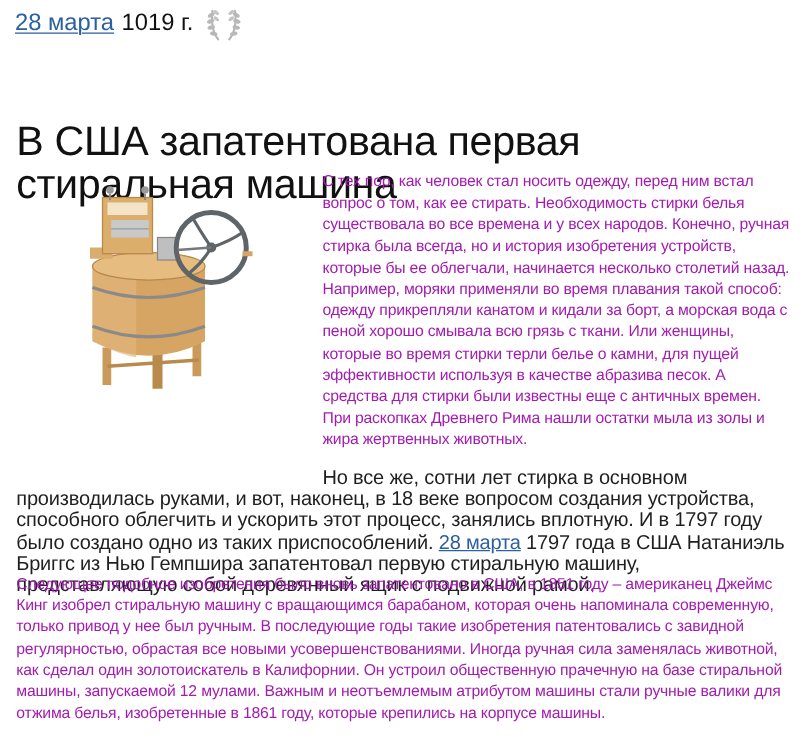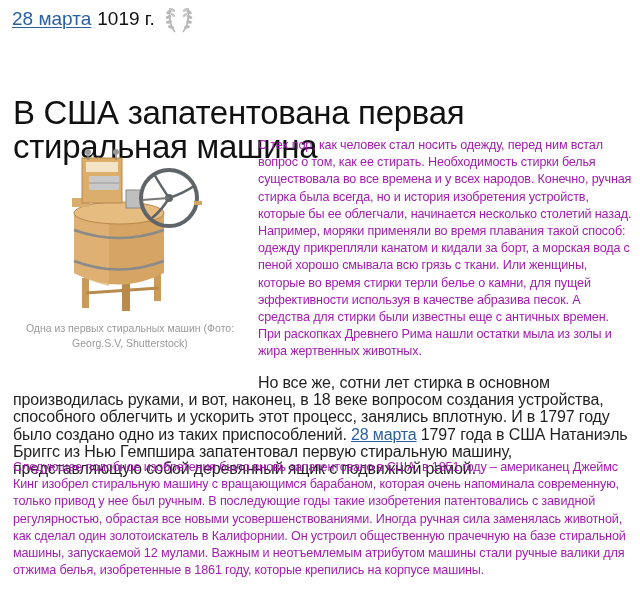--- a/index.html
+++ b/index.html
@@ -111,20 +111,19 @@
     <rect x="112" y="62" width="16" height="18" fill="#bfbfbf" stroke="#888" stroke-width="1"></rect>
 
     <circle cx="155" cy="70" r="28" fill="none" stroke="#5f6468" stroke-width="4"></circle>
     <path d="M155 70 Q145 55 140 46" stroke="#5f6468" stroke-width="2.5" fill="none"></path>
     <path d="M155 70 Q170 65 180 58" stroke="#5f6468" stroke-width="2.5" fill="none"></path>
     <path d="M155 70 Q148 82 138 90" stroke="#5f6468" stroke-width="2.5" fill="none"></path>
     <circle cx="155" cy="70" r="4" fill="#5f6468"></circle>
     <line x1="128" y1="72" x2="155" y2="70" stroke="#777" stroke-width="2"></line>
     <rect x="180" y="73" width="8" height="4" fill="#d6a564"></rect>
   </svg>
-  <div class="figure-caption">Одна из первых стиральных машин (Фото: Georg.S.V, Shutterstock)</div>
 </div>
 
 <p class="intro">С тех пор, как человек стал носить одежду, перед ним встал вопрос о том, как ее стирать. Необходимость стирки белья существовала во все времена и у всех народов. Конечно, ручная стирка была всегда, но и история изобретения устройств, которые бы ее облегчали, начинается несколько столетий назад. Например, моряки применяли во время плавания такой способ: одежду прикрепляли канатом и кидали за борт, а морская вода с пеной хорошо смывала всю грязь с ткани. Или женщины, которые во время стирки терли белье о камни, для пущей эффективности используя в качестве абразива песок. А средства для стирки были известны еще с античных времен. При раскопках Древнего Рима нашли остатки мыла из золы и жира жертвенных животных.</p>
 
 <p class="para2"><span class="indent"></span><span>Но все же, сотни лет стирка в основном производилась руками, и вот, наконец, в 18 веке вопросом создания устройства, способного облегчить и ускорить этот процесс, занялись вплотную. И в 1797 году было создано одно из таких приспособлений. </span><a class="inline-link">28 марта</a><span> 1797 года в США Натаниэль Бриггс из Нью Гемпшира запатентовал первую стиральную машину, представляющую собой деревянный ящик с подвижной рамой.</span></p>
 
 <p class="para3">Следующее подобное изобретения было вновь запатентовано в США, в 1851 году – американец Джеймс Кинг изобрел стиральную машину с вращающимся барабаном, которая очень напоминала современную, только привод у нее был ручным. В последующие годы такие изобретения патентовались с завидной регулярностью, обрастая все новыми усовершенствованиями. Иногда ручная сила заменялась животной, как сделал один золотоискатель в Калифорнии. Он устроил общественную прачечную на базе стиральной машины, запускаемой 12 мулами. Важным и неотъемлемым атрибутом машины стали ручные валики для отжима белья, изобретенные в 1861 году, которые крепились на корпусе машины.</p>
 
 </body></html>

